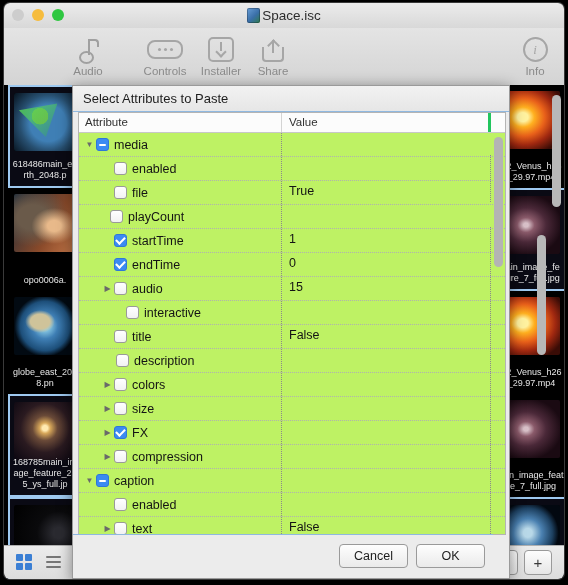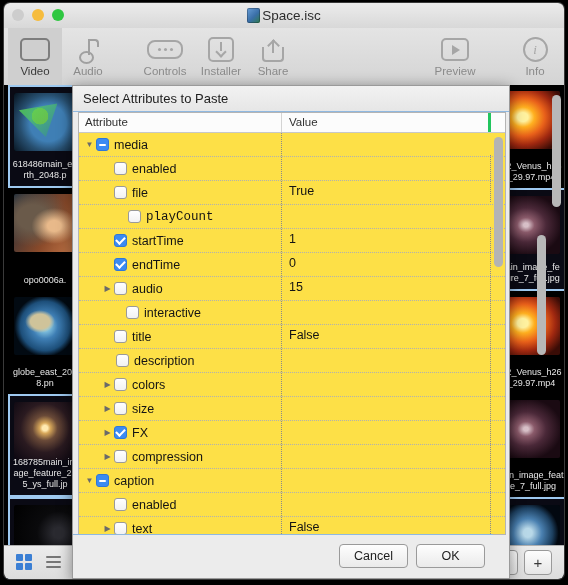--- a/index.html
+++ b/index.html
@@ -140,21 +140,21 @@
     overflow:hidden;
   }
   .dlg-head{
     height:25px;display:flex;align-items:center;padding-left:10px;
     background:linear-gradient(#f2f2f2,#e6e6e6);
     font-size:13px;color:#1d1d1d;
     border-bottom:1px solid #8fb8e0;
   }
   .table-wrap{
     position:absolute;left:5px;top:26px;width:426px;height:421px;
-    background:#fde047;border:1px solid #b4b4b4;overflow:hidden;
+    background:#bef264;border:1px solid #b4b4b4;overflow:hidden;
   }
   .t-head{
     height:19px;display:flex;background:#fcfcfc;border-bottom:1px solid #c8c8c8;
     font-size:11.5px;color:#303030;
   }
   .t-head .h-attr{width:203px;padding:3px 0 0 6px;box-sizing:border-box;border-right:1px solid #d4d4d4;}
   .t-head .h-val{flex:1;padding:3px 0 0 7px;box-sizing:border-box;border-right:3px solid #22c55e;}
   .t-head .h-end{width:14px;}
   .rows{position:relative;}
   .row{
@@ -214,26 +214,20 @@
         <span class="light l-min"></span>
         <span class="light l-max"></span>
       </div>
       <div class="title-wrap">
         <span class="doc-icon"></span>
         <span>Space.isc</span>
       </div>
     </div>
 
     <div class="toolbar">
-      <div class="tb-item sel" style="left:4px;width:54px;">
-        <span class="tb-ico">
-            <span class="ic-vid"></span>
-          </span>
-        <span class="tb-lbl">Video</span>
-      </div>
       <div class="tb-item" style="left:58px;width:52px;">
         <span class="tb-ico">
             <span class="ic-note">
               <i></i>
             </span>
           </span>
         <span class="tb-lbl">Audio</span>
       </div>
       <div class="tb-item" style="left:131px;width:60px;">
         <span class="tb-ico">
@@ -256,28 +250,20 @@
       <div class="tb-item" style="left:244px;width:50px;">
         <span class="tb-ico">
             <span class="ic-share">
               <span class="tray"></span>
               <span class="stem"></span>
               <span class="head"></span>
             </span>
           </span>
         <span class="tb-lbl">Share</span>
       </div>
-      <div class="tb-item" style="left:418px;width:66px;">
-        <span class="tb-ico">
-            <span class="ic-play">
-              <i></i>
-            </span>
-          </span>
-        <span class="tb-lbl">Preview</span>
-      </div>
       <div class="tb-item" style="left:506px;width:50px;">
         <span class="tb-ico">
             <span class="ic-info">i</span>
           </span>
         <span class="tb-lbl">Info</span>
       </div>
     </div>
 
     <div class="browser">
 
@@ -414,21 +400,21 @@
             </div>
             <div class="row">
               <div class="cell-attr" style="padding-left: 22px;">
                 <span class="tri spacer">▶</span>
                 <span class="cb"></span>
                 <span class="lbl">file</span>
               </div>
               <div class="cell-end"></div>
             </div>
             <div class="row">
-              <div class="cell-attr" style="padding-left: 36px; font-family: Liberation Mono, monospace;">
+              <div class="cell-attr" style="padding-left: 18px;">
                 <span class="tri spacer">▶</span>
                 <span class="cb"></span>
                 <span class="lbl">playCount</span>
               </div>
               <div class="cell-val">1</div>
               <div class="cell-end"></div>
             </div>
             <div class="row">
               <div class="cell-attr" style="padding-left: 22px;">
                 <span class="tri spacer">▶</span>

